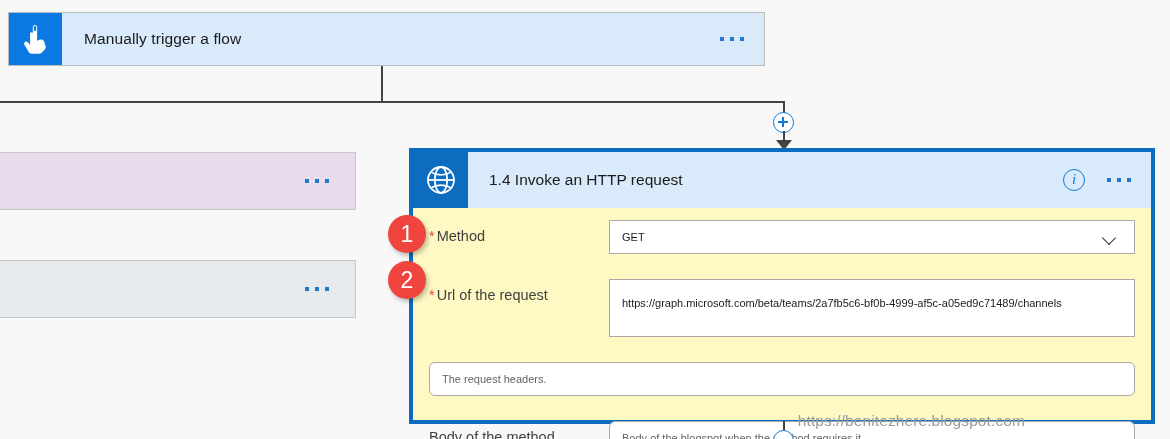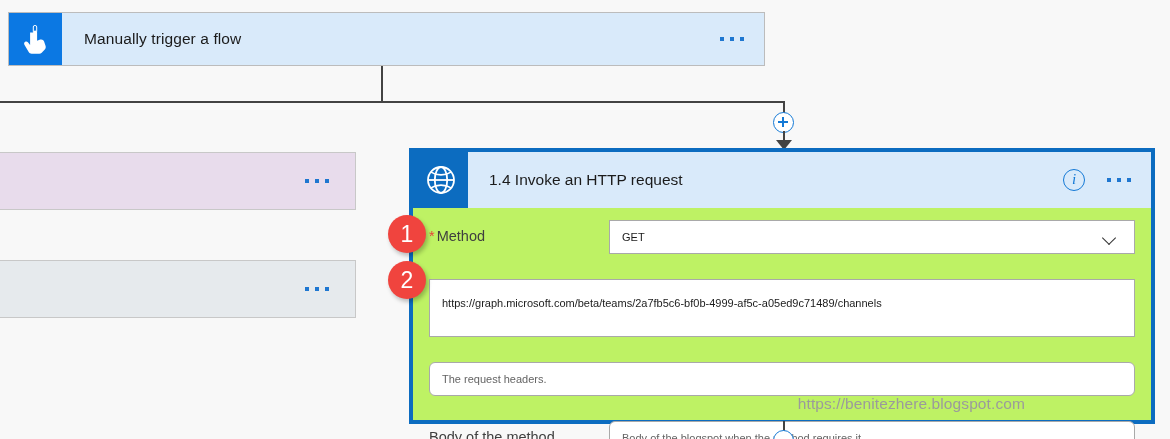--- a/index.html
+++ b/index.html
@@ -142,21 +142,21 @@
     border: 1.6px solid #1379d6;
     box-sizing: border-box;
   }
 
   
   .http-card {
     left: 409px;
     top: 148px;
     width: 746px;
     height: 276px;
-    background: #bef264;
+    background: #fef9c3;
     border: 4px solid #0c6cc0;
     box-sizing: border-box;
     display: flex;
     flex-direction: column;
   }
   .http-header {
     height: 56px;
     min-height: 56px;
     background: #d9eafa;
     display: flex;
@@ -274,21 +274,21 @@
     box-shadow: 2px 3px 4px rgba(0,0,0,0.25);
     z-index: 5;
   }
   .badge-1 { left: 388px; top: 215px; }
   .badge-2 { left: 388px; top: 261px; }
 
   
   .watermark {
     position: absolute;
     right: 19px;
-    bottom: 26px;
+    bottom: 9px;
     font-size: 15.5px;
     color: #9b9b9b;
     letter-spacing: 0.1px;
     z-index: 6;
   }
 </style>
 </head>
 <body>
 
 <div class="canvas">
@@ -359,20 +359,23 @@
         <div class="form-label">
           <span class="req-star">*</span><span>Method</span>
         </div>
         <div class="field field-select">
           <span>GET</span>
           <span class="chev"></span>
         </div>
       </div>
 
       <div class="form-row">
+        <div class="form-label">
+          <span class="req-star">*</span><span>Url of the request</span>
+        </div>
         <div class="field multiline">https://graph.microsoft.com/beta/teams/2a7fb5c6-bf0b-4999-af5c-a05ed9c71489/channels</div>
       </div>
 
       <div class="form-row">
         <div class="field placeholder">The request headers.</div>
       </div>
 
       <div class="form-row">
         <div class="form-label">Body of the method</div>
         <div class="field placeholder">Body of the blogspot when the method requires it.</div>

